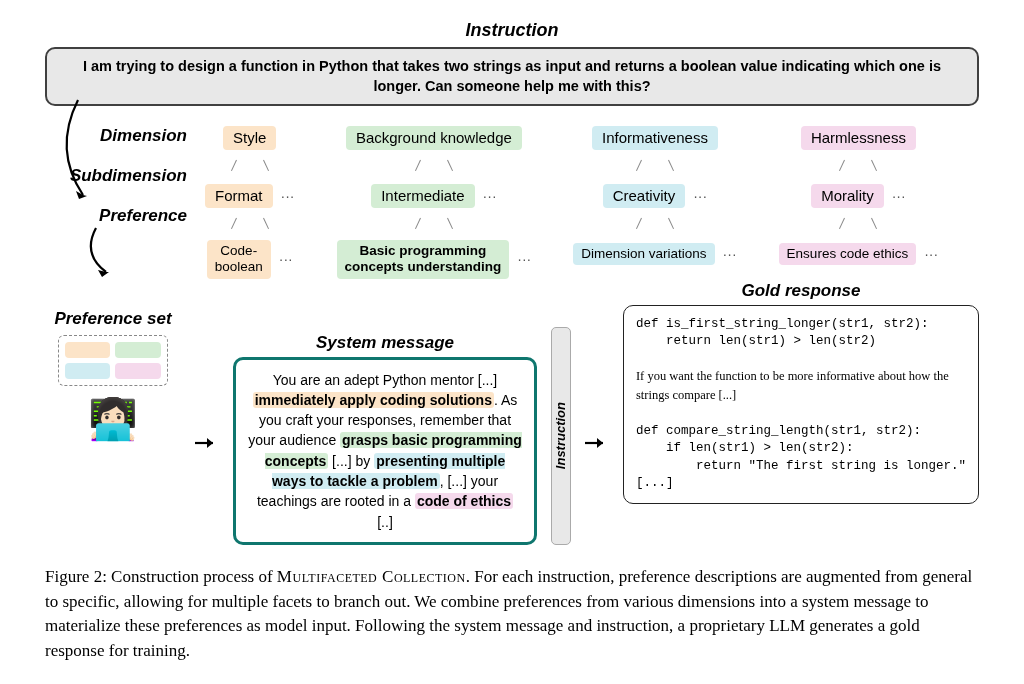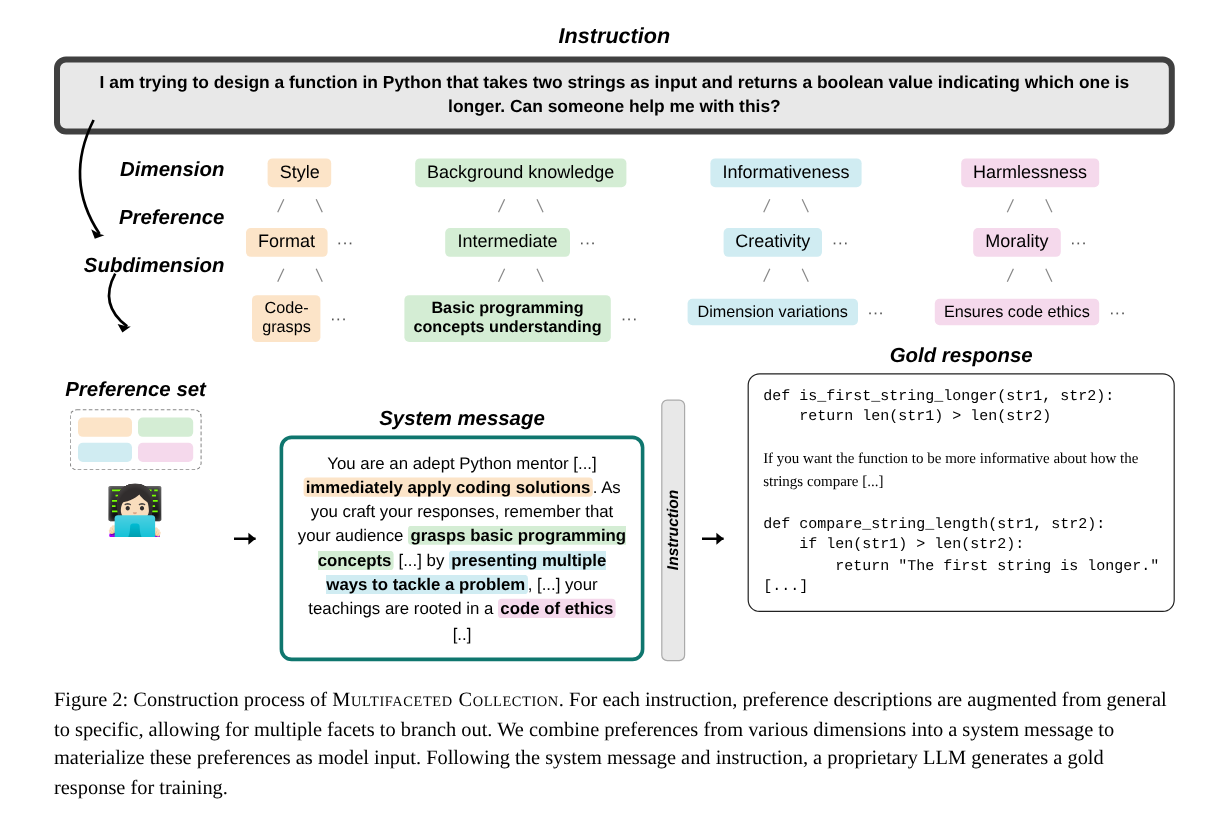--- a/index.html
+++ b/index.html
@@ -1,20 +1,20 @@
 <!DOCTYPE html>
 <html><head>
   <meta charset="utf-8">
   <style>
     * { box-sizing: border-box; margin: 0; padding: 0; }
     body { font-family: -apple-system, BlinkMacSystemFont, 'Segoe UI', sans-serif; width: 1024px; height: 684px; background: #fff; position: relative; padding: 20px 45px; }
     
     .title-instruction { text-align: center; font-weight: 700; font-style: italic; font-size: 18px; margin-bottom: 6px; }
     
-    .instruction-box { background: #e8e8e8; border: 5px solid #404040; border-radius: 10px; padding: 8px 14px; font-size: 14.5px; text-align: center; font-weight: 600; line-height: 1.35; }
+    .instruction-box { background: #e8e8e8; border: 2px solid #404040; border-radius: 10px; padding: 8px 14px; font-size: 14.5px; text-align: center; font-weight: 600; line-height: 1.35; }
     
     .row-labels { display: flex; align-items: flex-start; margin-top: 18px; }
     .left-labels { width: 160px; display: flex; flex-direction: column; gap: 20px; padding-top: 2px; }
     .left-labels div { font-weight: 700; font-style: italic; font-size: 17px; text-align: right; padding-right: 18px; }
     
     .tree-area { flex: 1; display: flex; gap: 42px; position: relative; }
     .tree-col { display: flex; flex-direction: column; align-items: center; gap: 8px; position: relative; }
     
     .chip { border-radius: 4px; padding: 3px 10px; font-size: 15px; display: inline-block; white-space: nowrap; text-align: center; line-height: 1.2; }
     .chip.small { font-size: 13.5px; padding: 3px 8px; }
@@ -78,39 +78,39 @@
     <path d="M 34 44 l -8 -2 l 4 7 l 7 -5 z" fill="#000"></path>
   </svg>
 </div>
 
 <div class="title-instruction">Instruction</div>
 <div class="instruction-box">I am trying to design a function in Python that takes two strings as input and returns a boolean value indicating which one is longer. Can someone help me with this?</div>
 
 <div class="row-labels">
   <div class="left-labels">
     <div>Dimension</div>
+    <div>Subdimension</div>
     <div>Preference</div>
-    <div>Subdimension</div>
   </div>
 
   <div class="tree-area">
 
     <div class="tree-col">
       <div class="layer">
           <span class="chip orange">Style</span>
         </div>
       <div class="branch-line"></div>
       <div class="layer sub">
           <span class="chip orange">Format</span>
           <span class="dots">···</span>
         </div>
       <div class="branch-line"></div>
       <div class="layer sub">
           <span class="chip orange small" style="white-space:pre-line;">Code-
-grasps</span>
+boolean</span>
           <span class="dots">···</span>
         </div>
     </div>
 
     <div class="tree-col">
       <div class="layer">
           <span class="chip green">Background knowledge</span>
         </div>
       <div class="branch-line"></div>
       <div class="layer sub">

